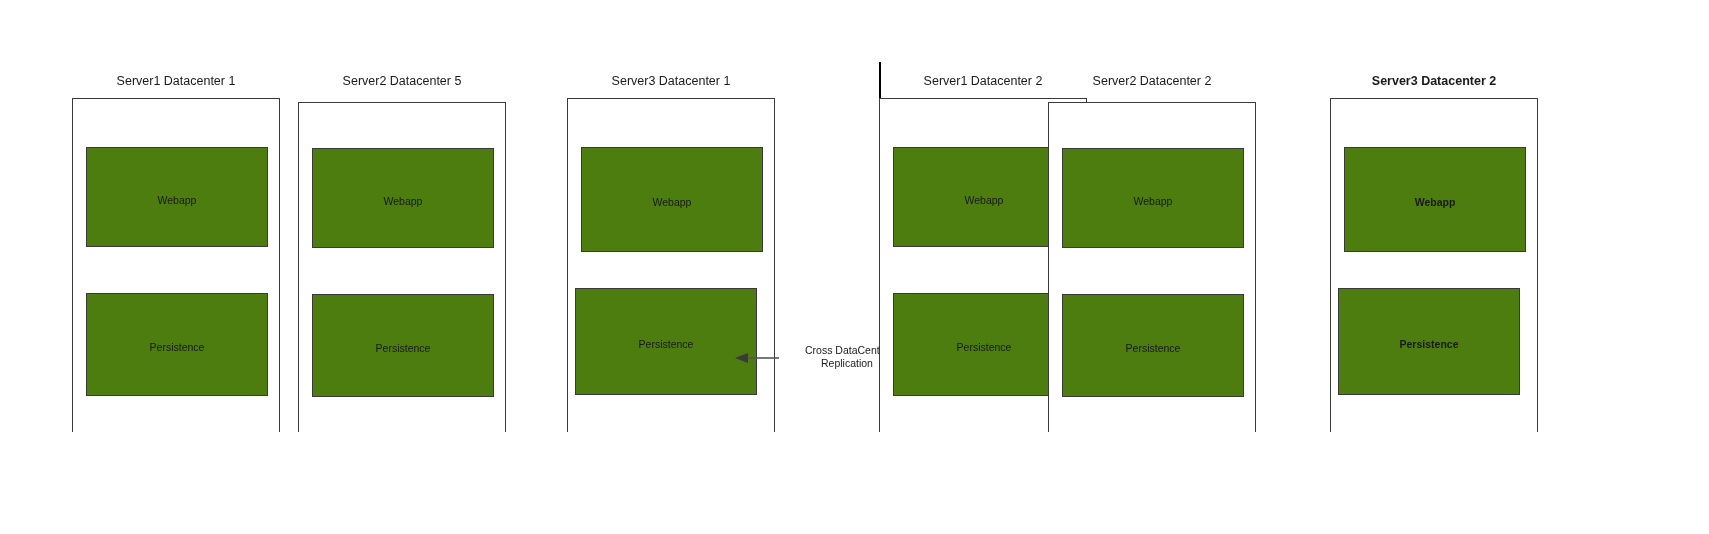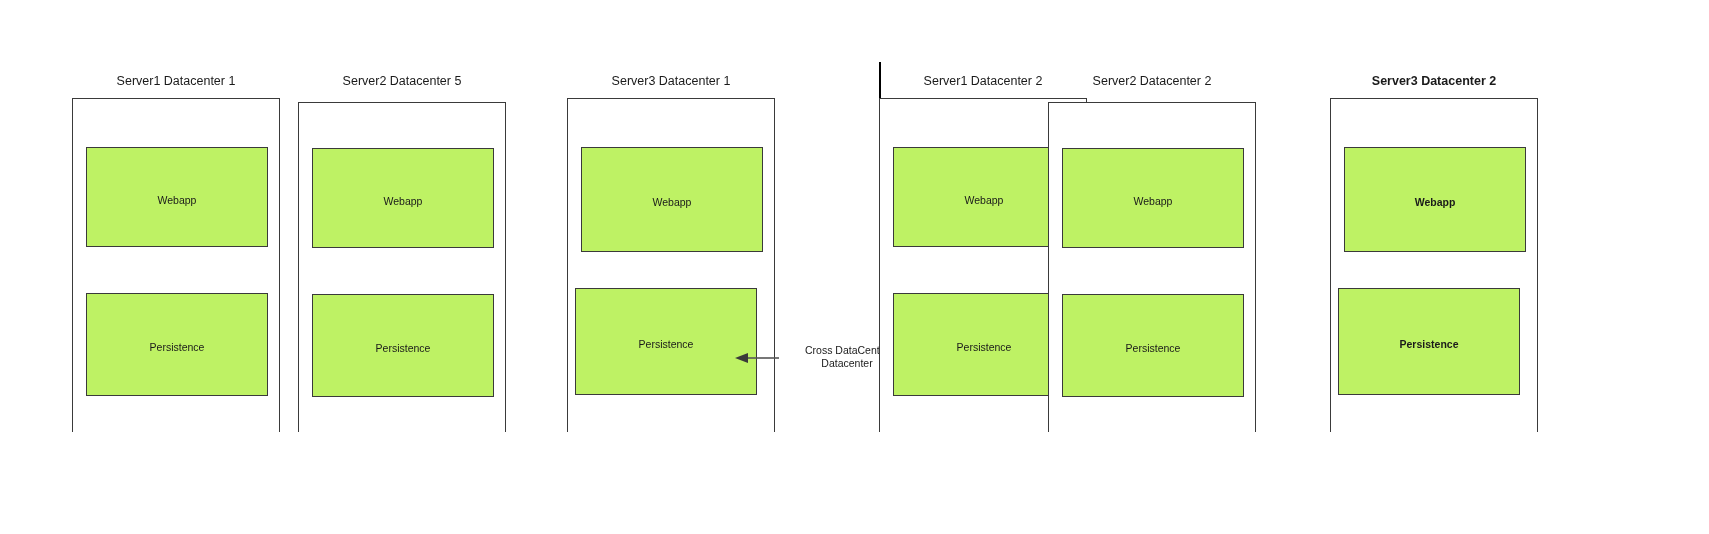--- a/index.html
+++ b/index.html
@@ -38,21 +38,21 @@
     position: absolute;
     left: 0;
     box-sizing: border-box;
     border: 1.6px solid #3a3a3a;
     background: #ffffff;
   }
   .component {
     position: absolute;
     box-sizing: border-box;
     border: 1.6px solid #3a3a3a;
-    background: #bef264;
+    background: #4d7c0f;
   }
   .component-label {
     position: absolute;
     left: 0;
     width: 100%;
     text-align: center;
     font-size: 10.5px;
     line-height: 12px;
     color: #1a1a1a;
     white-space: nowrap;
@@ -131,21 +131,21 @@
 
       <line x1="48" y1="22" x2="16" y2="22" stroke="#555555" stroke-width="1.6"></line>
       <polygon points="4,22 17,17 17,27" fill="#3a3a3a"></polygon>
 
       <line x1="184" y1="22" x2="216" y2="22" stroke="#555555" stroke-width="1.6"></line>
       <polygon points="228,22 215,17 215,27" fill="#3a3a3a"></polygon>
     </svg>
     <div id="replication-label" style="top:8px;">Cross DataCenter</div>
     <div id="replication-label-2" class="" style="position:absolute; left:0; width:100%; text-align:center;
                 font-size:10.5px; line-height:13px; color:#1a1a1a;
-                white-space:nowrap; top:21px;">Datacenter</div>
+                white-space:nowrap; top:21px;">Replication</div>
   </div>
 
   <div class="server" style="left:879px; top:74px; width:208px; height:370px;">
     <div class="server-title">Server1 Datacenter 2</div>
     <div class="server-box" style="left:0px; top:24px; width:208px; height:345px;"></div>
     <div class="component" style="left:14px; top:73px; width:182px; height:100px;">
       <div class="component-label" style="top:46px;">Webapp</div>
     </div>
     <div class="component" style="left:14px; top:219px; width:182px; height:103px;">
       <div class="component-label" style="top:47px;">Persistence</div>

